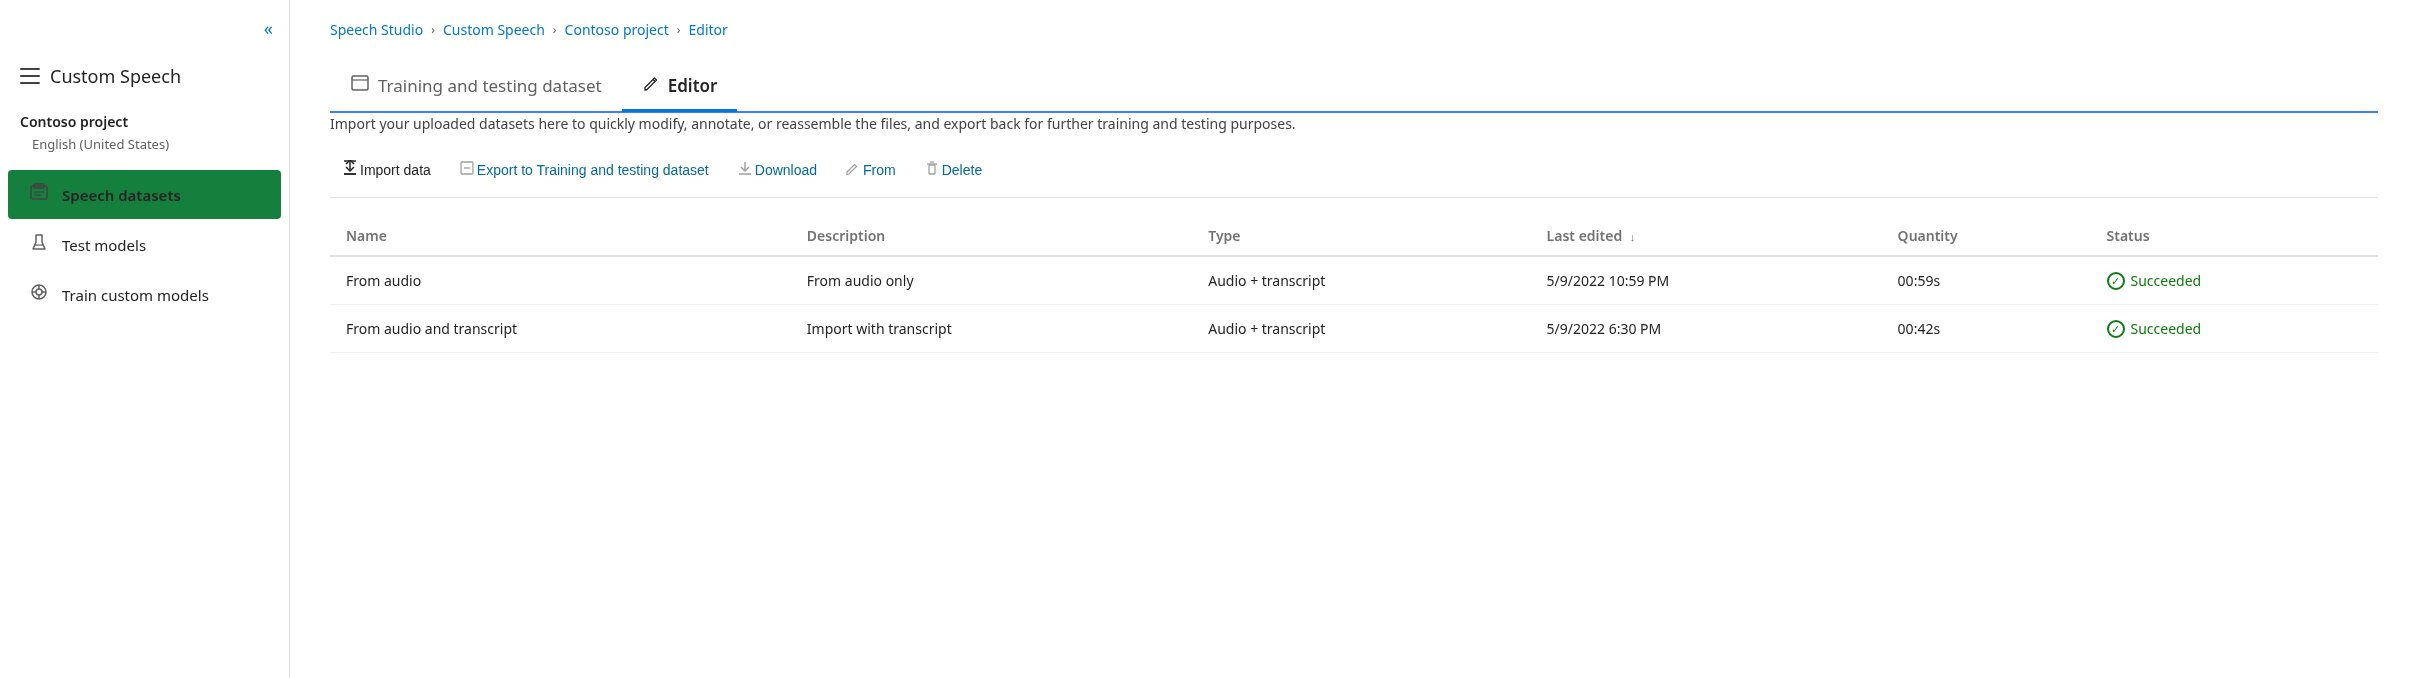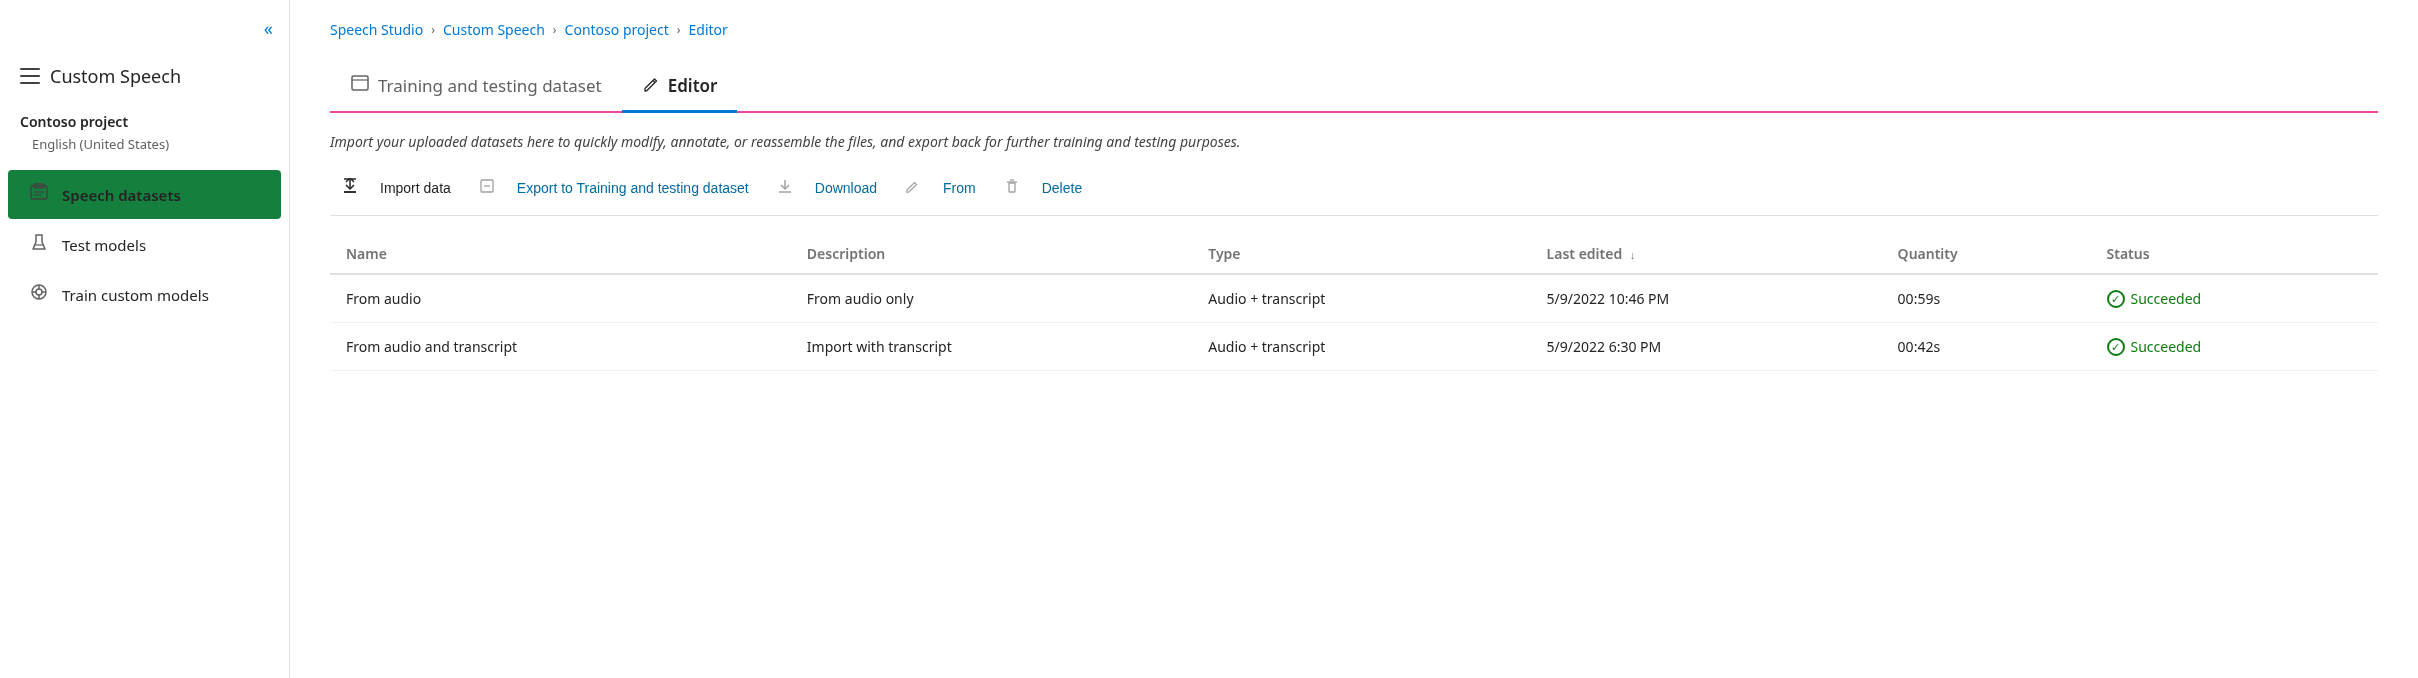--- a/index.html
+++ b/index.html
@@ -98,24 +98,23 @@
       font-size: 12px;
     }
     .breadcrumb-item {
       color: #0078d4;
       cursor: pointer;
     }
 
     
     .tabs-row {
       display: flex;
-      align-items: center;
+      align-items: flex-start;
       gap: 0;
-      border-bottom: 2px solid #ec4899;
-      margin-bottom: 18px;
+      border-bottom: 2px solid #3b82f6;
     }
     .tab {
       display: flex;
       align-items: center;
       gap: 8px;
       padding: 10px 20px 12px;
       font-size: 17px;
       color: #616161;
       cursor: pointer;
       border-bottom: 3px solid transparent;
@@ -129,36 +128,35 @@
     .tab-icon {
       font-size: 18px;
     }
 
     
     .description {
       font-size: 14px;
       color: #424242;
       margin-bottom: 20px;
       line-height: 1.5;
-      font-style: italic;
     }
 
     
     .toolbar {
       display: flex;
       align-items: center;
       gap: 4px;
       margin-bottom: 18px;
       border-bottom: 1px solid #e0e0e0;
       padding-bottom: 12px;
     }
     .toolbar-btn {
       display: flex;
       align-items: center;
-      gap: 22px;
+      gap: 2px;
       padding: 6px 12px;
       font-size: 14px;
       color: #242424;
       background: transparent;
       border: none;
       cursor: pointer;
       border-radius: 4px;
     }
     .toolbar-btn.disabled {
       color: #0369a1;
@@ -374,21 +372,21 @@
         </th>
         <th>Quantity</th>
         <th>Status</th>
       </tr>
     </thead>
     <tbody>
       <tr>
         <td class="link-cell">From audio</td>
         <td>From audio only</td>
         <td>Audio + transcript</td>
-        <td>5/9/2022 10:46 PM</td>
+        <td>5/9/2022 10:59 PM</td>
         <td>00:59s</td>
         <td>
           <div class="status-succeeded">
             <span class="status-icon">✓</span>
             <span>Succeeded</span>
           </div>
         </td>
       </tr>
       <tr>
         <td class="link-cell">From audio and transcript</td>

